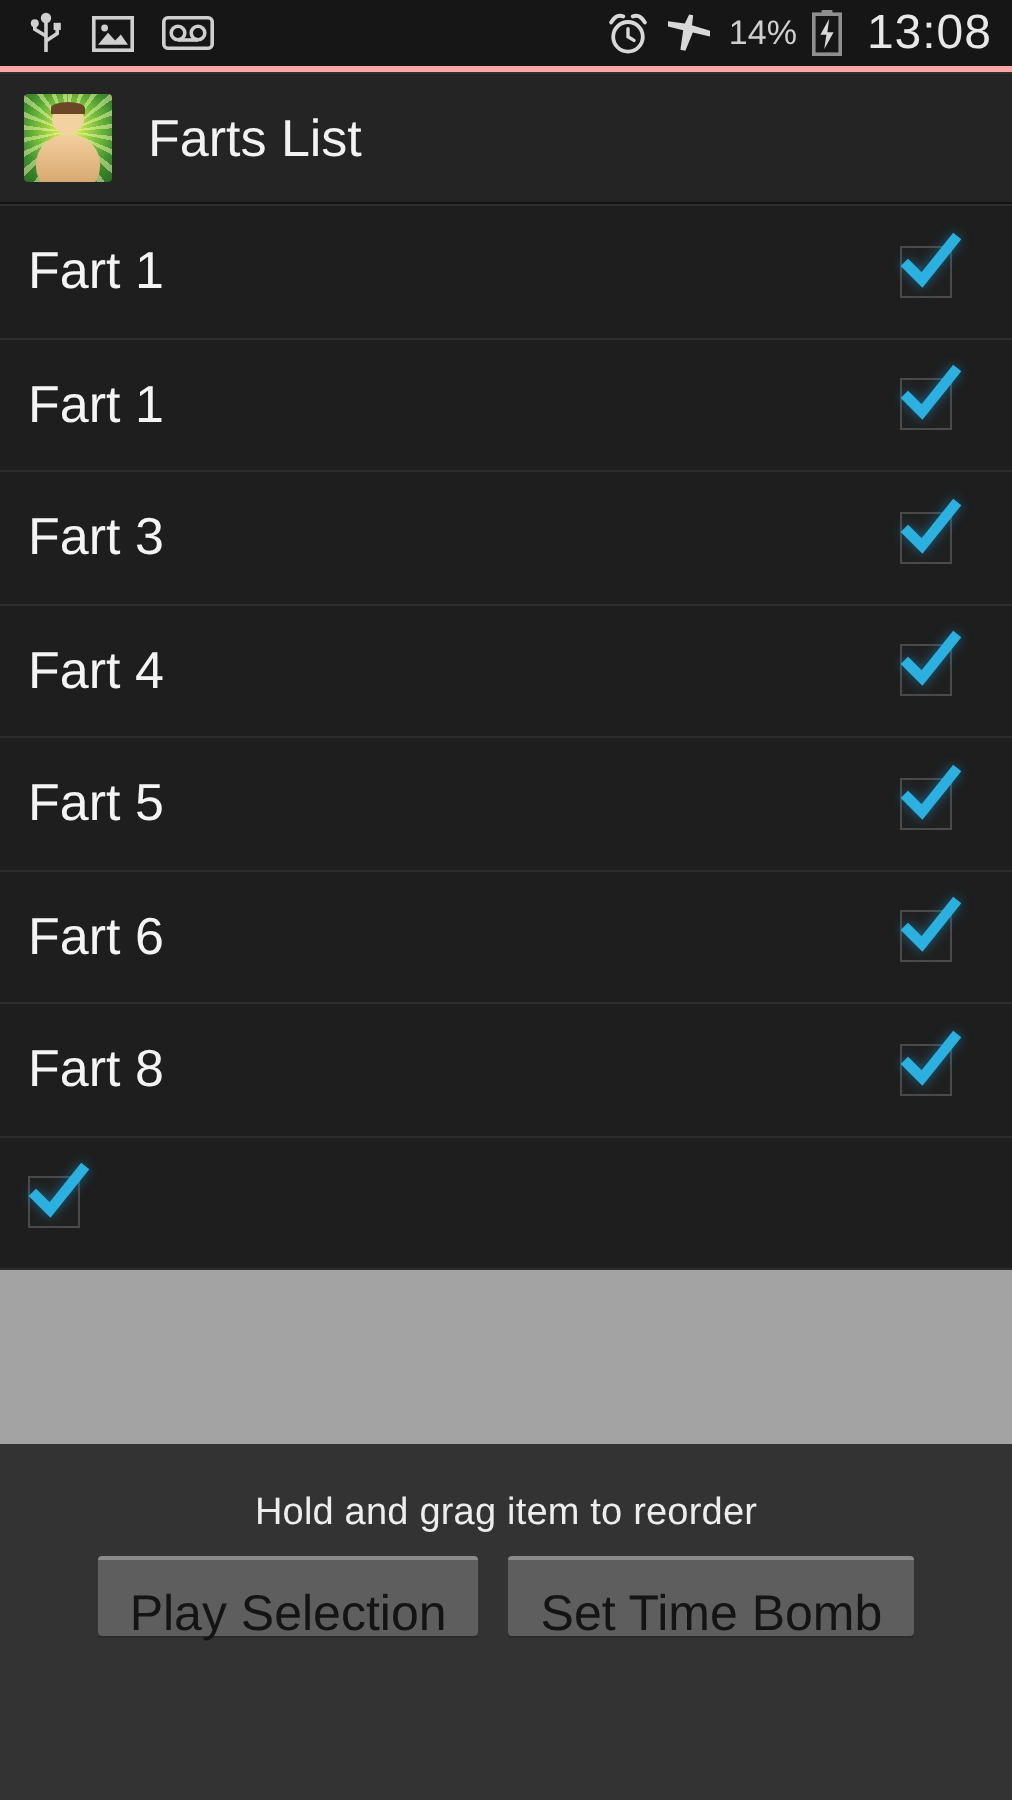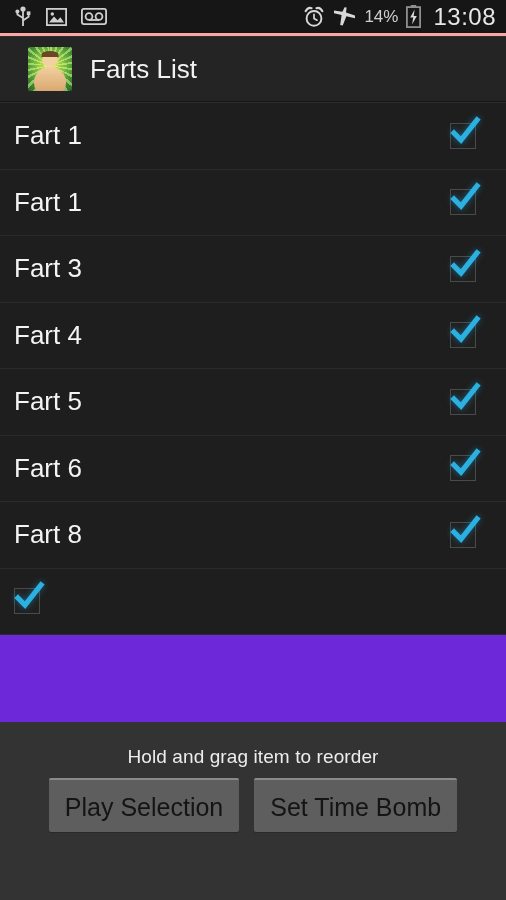--- a/index.html
+++ b/index.html
@@ -59,21 +59,21 @@
   #app-header {
     position: absolute;
     top: 37px; left: 0;
     width: 506px;
     height: 65px;
     background: #242424;
     border-bottom: 1px solid #141414;
     box-sizing: border-box;
     display: flex;
     align-items: center;
-    padding-left: 28px;
+    padding-left: 12px;
   }
   #app-icon {
     width: 44px;
     height: 44px;
     border-radius: 2px;
     position: relative;
     overflow: hidden;
     background:
       radial-gradient(circle at 50% 42%, #e8f07a 0%, #b9dd4a 22%, #6fb93a 48%, #3b8a2c 74%, #2d6b24 100%);
     flex: 0 0 auto;
@@ -121,21 +121,21 @@
     margin-left: 18px;
     font-weight: normal;
   }
 
   
   #list {
     position: absolute;
     top: 103px; left: 0;
     width: 506px;
     height: 619px;
-    background: #6d28d9;
+    background: #a3a3a3;
     overflow: hidden;
   }
   .list-row {
     position: relative;
     height: 66.5px;
     box-sizing: border-box;
     border-bottom: 1px solid #2b2b2b;
     display: flex;
     align-items: center;
     padding: 0 30px 0 14px;
@@ -191,21 +191,21 @@
     margin-top: 10px;
   }
   .panel-button {
     background: #5e5e5e;
     border: none;
     border-top: 2px solid #8a8a8a;
     border-radius: 2px;
     color: #141414;
     font-family: "Liberation Sans", sans-serif;
     font-size: 25px;
-    height: 54px;
+    height: 40px;
     padding: 13px 16px;
     box-sizing: border-box;
     box-shadow: 0 1px 0 #2a2a2a;
     cursor: pointer;
     white-space: nowrap;
   }
 </style>
 </head>
 <body>
 

